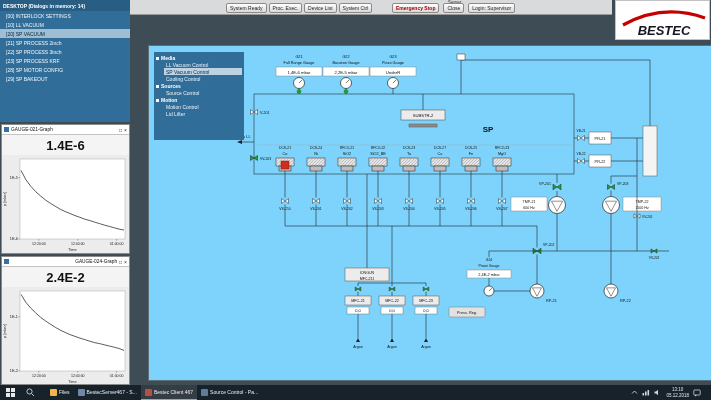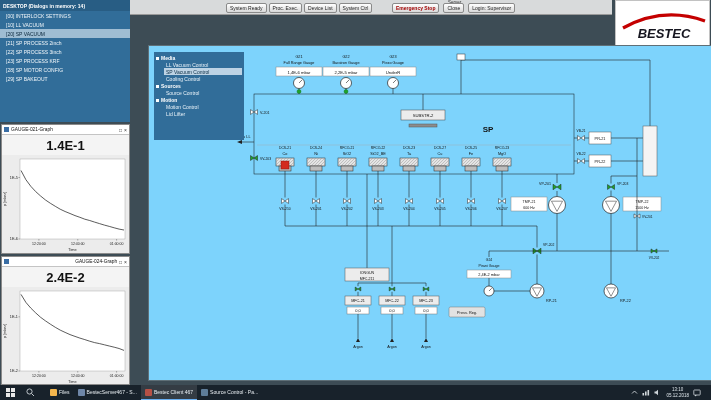--- a/index.html
+++ b/index.html
@@ -11,21 +11,21 @@
             background:#d8dadb; border-bottom:1px solid #9a9a9a; }
   .tb-left { position:absolute; left:96px; top:3px; display:flex; gap:2px; }
   .tb-right { position:absolute; left:262px; top:3px; display:flex; gap:4px; }
   button.tb { font-family:inherit; font-size:5px; height:10px; padding:0 3px;
               background:linear-gradient(#ffffff,#d9d9d9); border:1px solid #8a8a8a;
               border-radius:2px; color:#222; white-space:nowrap; }
   button.tb.estop { color:#a20000; font-weight:bold; }
   .server-label { position:absolute; left:318px; top:0; font-size:4.5px; color:#333; }
 
   
-  .logo-box { position:absolute; right:1px; top:0; width:95px; height:46px;
+  .logo-box { position:absolute; right:1px; top:0; width:95px; height:40px;
               background:#fff; border:1px solid #c2c2c2; display:flex;
               align-items:center; justify-content:center; }
 
   
   .sidebar { position:absolute; left:0; top:0; width:130px; height:122px; background:#316d99; }
   .sidebar-header { height:11px; background:#285d84; color:#fff; font-size:5px; font-weight:bold;
                     display:flex; align-items:center; padding:0 3px; white-space:nowrap; }
   .sb-item { font-size:5px; color:#f0f6fa; padding:1.5px 6px; white-space:nowrap; }
   .sb-item.active { background:#9fbdd3; color:#09263a; }
 
@@ -111,21 +111,21 @@
 
 <div class="graph-window" id="gw0">
   <div class="gw-titlebar">
     <span class="gw-icon"></span>
     <span class="gw-title">GAUGE-021-Graph</span>
     <span class="gw-btns">
       <span>□</span>
       <span>×</span>
     </span>
   </div>
-  <div class="gw-value">1.4E-1</div>
+  <div class="gw-value">1.4E-6</div>
   <svg class="gw-chart" viewBox="0 0 127 97">
       <rect x="18" y="4" width="105" height="80" fill="#ffffff" stroke="#9a9a9a" stroke-width="0.4"></rect>
       <line x1="16.4" y1="22.510257052780737" x2="18" y2="22.510257052780737" stroke="#444" stroke-width="0.4"></line>
       <text x="15.8" y="23.910257052780736" font-size="3.8" text-anchor="end" fill="#222">1E-5</text>
       <line x1="16.4" y1="84" x2="18" y2="84" stroke="#444" stroke-width="0.4"></line>
       <text x="15.8" y="85.4" font-size="3.8" text-anchor="end" fill="#222">1E-6</text>
       <line x1="36.9" y1="84" x2="36.9" y2="85.6" stroke="#444" stroke-width="0.4"></line>
       <text x="36.9" y="89.6" font-size="3.5" text-anchor="middle" fill="#222">12:20:00</text>
       <line x1="75.75" y1="84" x2="75.75" y2="85.6" stroke="#444" stroke-width="0.4"></line>
       <text x="75.75" y="89.6" font-size="3.5" text-anchor="middle" fill="#222">12:40:00</text>

